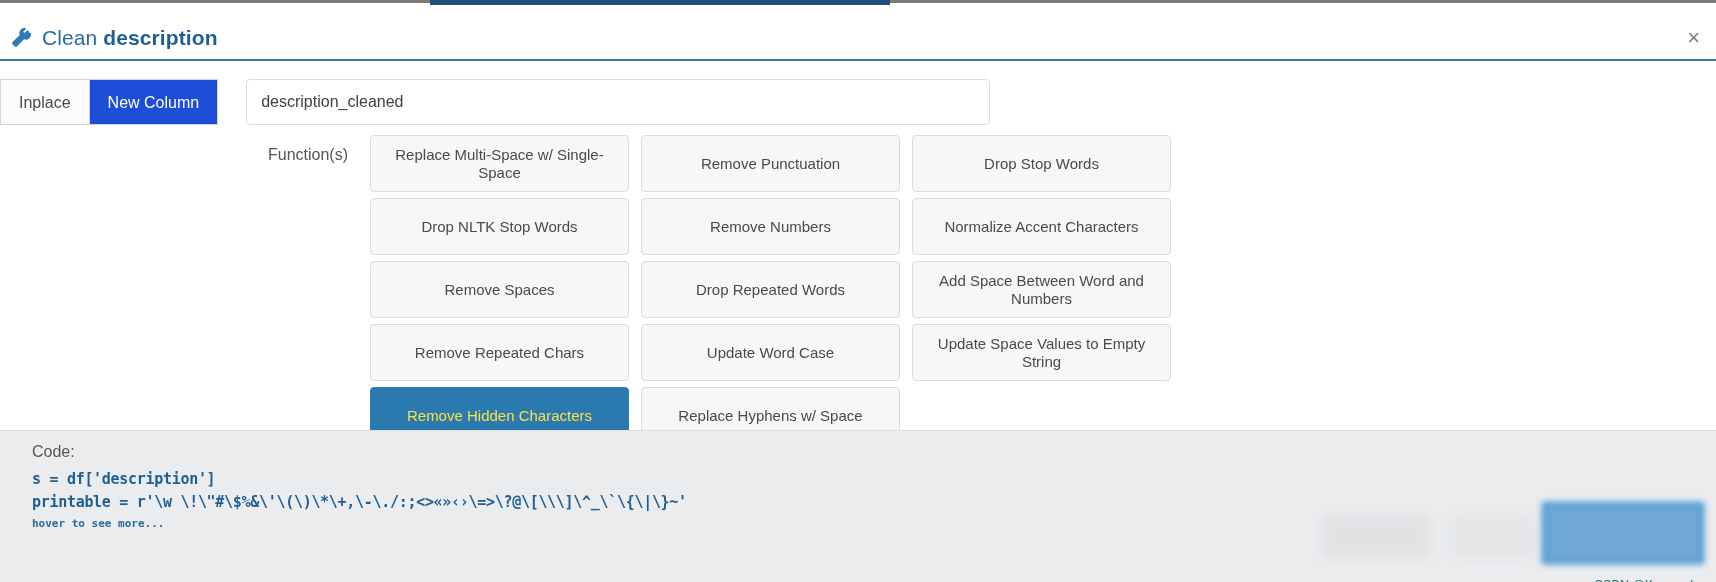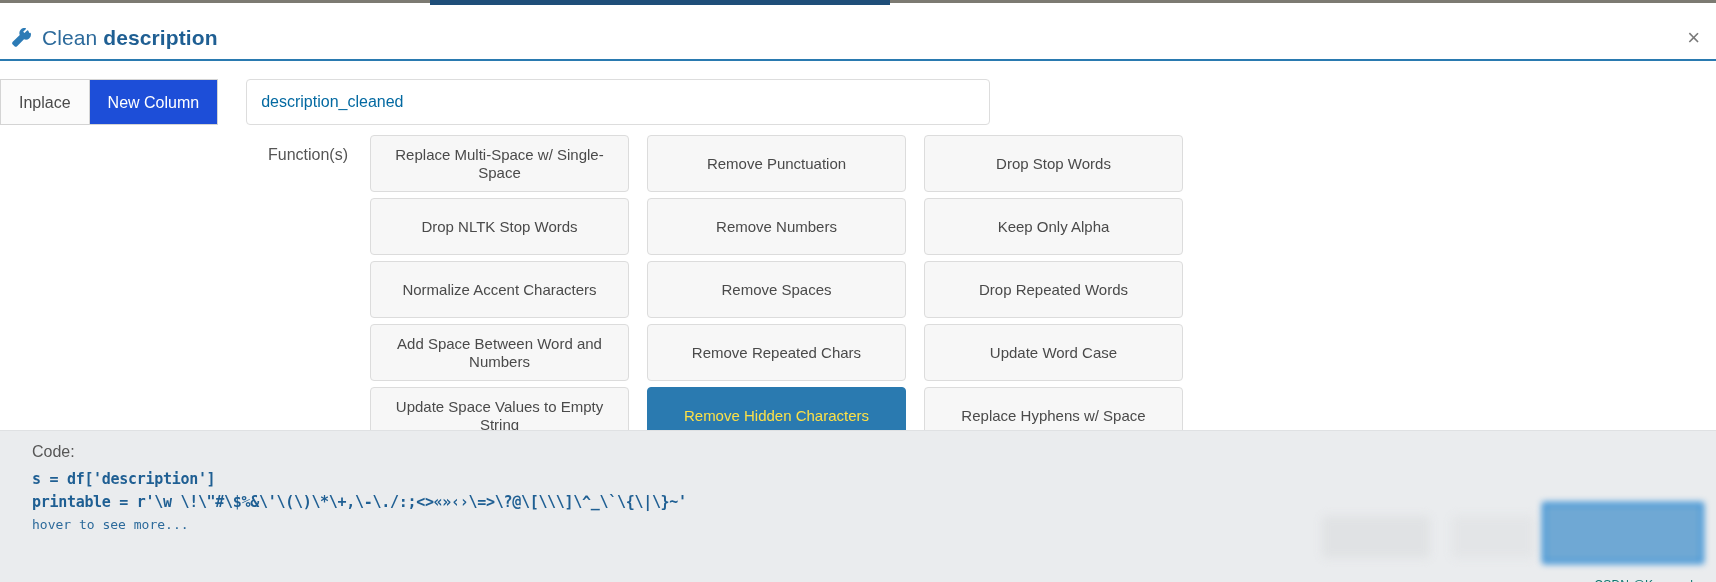--- a/index.html
+++ b/index.html
@@ -131,32 +131,32 @@
   }
 
   #new-col-input {
     margin-left: 28px;
     width: 744px;
     height: 46px;
     border: 1px solid #dddddd;
     border-radius: 4px;
     padding: 0 14px;
     font-size: 16px;
-    color: #0369a1;
+    color: #404040;
     font-family: "Liberation Sans", sans-serif;
     background: #ffffff;
     outline: none;
   }
 
   
   #fn-grid {
     width: 1056px;
     display: flex;
     flex-wrap: wrap;
-    gap: 6px 18px;
+    gap: 6px 12px;
     flex: 0 0 auto;
   }
   .fn-btn {
     width: 259px;
     height: 57px;
     background: #f7f7f7;
     border: 1px solid #dcdcdc;
     border-radius: 4px;
     font-size: 15px;
     color: #4a4a4a;
@@ -193,22 +193,22 @@
     font-family: "DejaVu Sans Mono", monospace;
     font-size: 15px;
     font-weight: bold;
     color: #1f5f93;
     white-space: pre;
     line-height: 1.55;
     letter-spacing: -0.3px;
   }
   #code-hover {
     font-family: "DejaVu Sans Mono", monospace;
-    font-size: 13px;
-    font-weight: normal;
+    font-size: 11px;
+    font-weight: bold;
     color: #2c6a9b;
     margin-top: 2px;
   }
 
   
   .redacted {
     position: absolute;
     border-radius: 2px;
   }
   #redacted-a {
@@ -269,21 +269,20 @@
     </div>
 
     <div class="form-row">
       <div class="form-label fn-label">Function(s)</div>
       <div id="fn-grid">
           <button class="fn-btn">Replace Multi-Space w/ Single-Space</button>
           <button class="fn-btn">Remove Punctuation</button>
           <button class="fn-btn">Drop Stop Words</button>
           <button class="fn-btn">Drop NLTK Stop Words</button>
           <button class="fn-btn">Remove Numbers</button>
-          <button class="fn-btn">Keep Only Alpha</button>
           <button class="fn-btn">Normalize Accent Characters</button>
           <button class="fn-btn">Remove Spaces</button>
           <button class="fn-btn">Drop Repeated Words</button>
           <button class="fn-btn">Add Space Between Word and Numbers</button>
           <button class="fn-btn">Remove Repeated Chars</button>
           <button class="fn-btn">Update Word Case</button>
           <button class="fn-btn">Update Space Values to Empty String</button>
           <button class="fn-btn selected">Remove Hidden Characters</button>
           <button class="fn-btn">Replace Hyphens w/ Space</button>
         </div>

